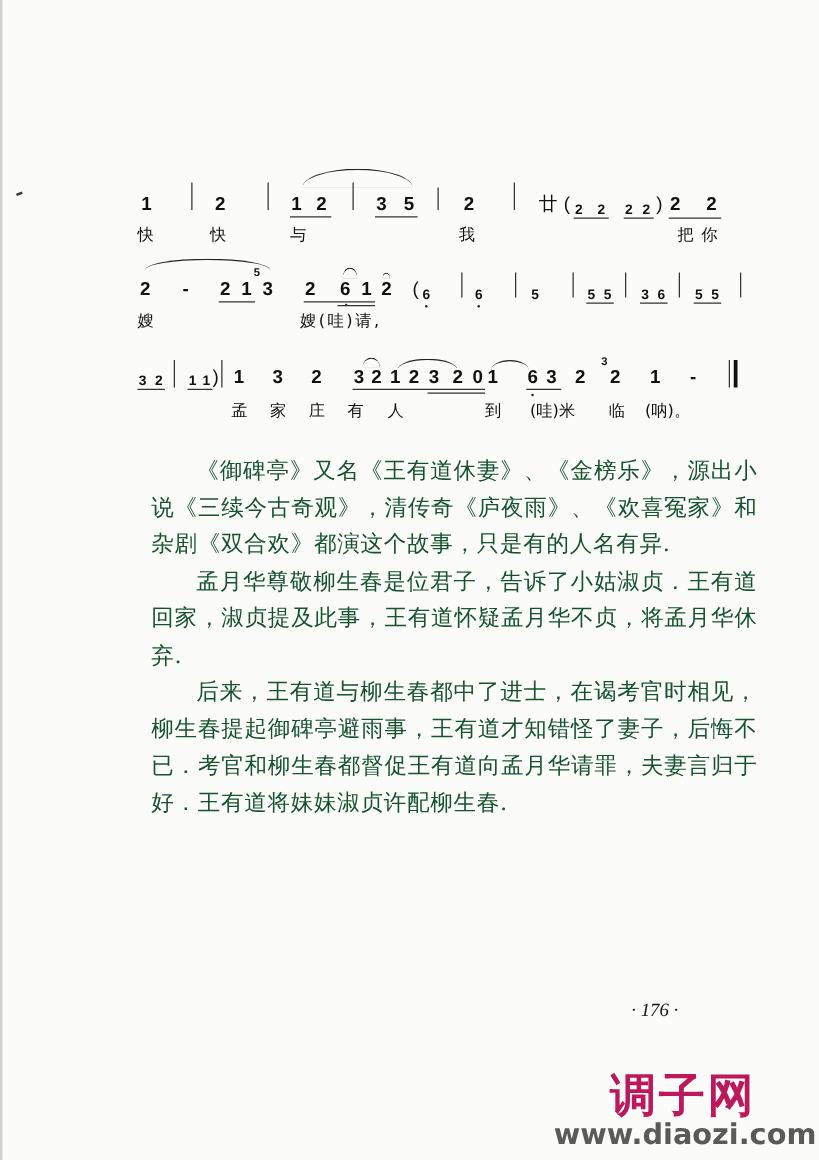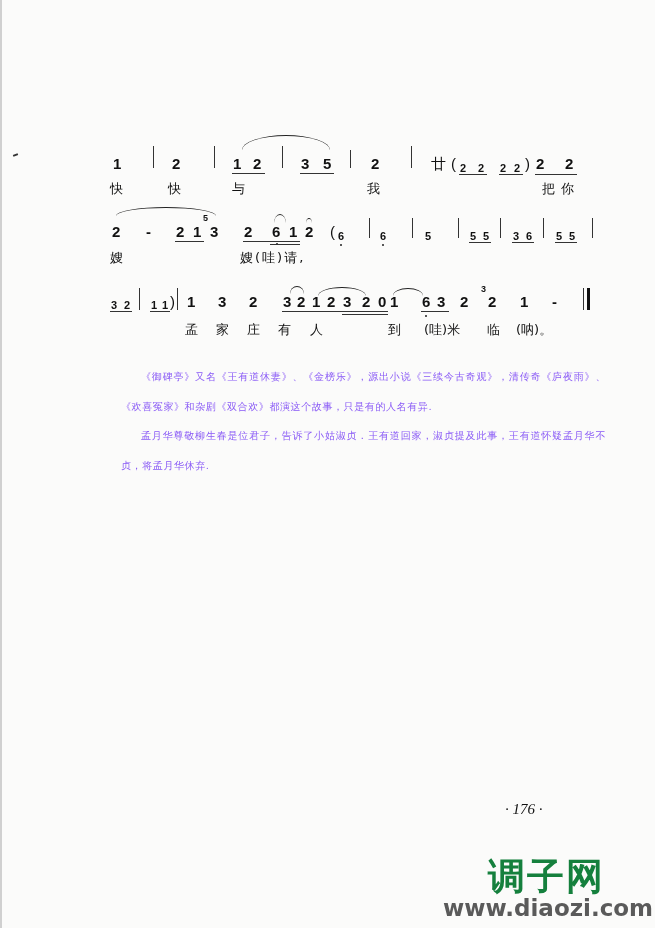--- a/index.html
+++ b/index.html
@@ -25,31 +25,31 @@
     .uline { position: absolute; height: 1px; background: #333; }
     .lyric {
       position: absolute; font-family: "DejaVu Sans", sans-serif; font-size: 13px; line-height: 15px; color: #111; white-space: nowrap;
     }
     .arc { position: absolute; border-top: 1.5px solid #222; border-radius: 50% 50% 0 0 / 100% 100% 0 0; }
     .dot { position: absolute; width: 2px; height: 2px; background: #222; border-radius: 50%; }
 
     
     .prose {
       position: absolute; left: 121px; width: 485px;
-      font-family: "DejaVu Serif", serif; font-size: 10px; line-height: 29.5px; color: #8b5cf6;
+      font-family: "DejaVu Serif", serif; font-size: 18px; line-height: 29.5px; color: #14532d;
       letter-spacing: 0.6px;
     }
     .prose p { margin: 0; text-indent: 2em; text-align: justify; }
     .page-number {
       position: absolute; left: 505px; top: 801px;
       font-family: "Liberation Serif", serif; font-style: italic; font-size: 15px; color: #111;
     }
     .watermark-title {
       position: absolute; left: 488px; top: 852px;
-      font-family: "DejaVu Sans", sans-serif; font-weight: bold; font-size: 37px; color: #15803d; letter-spacing: 2px;
+      font-family: "DejaVu Sans", sans-serif; font-weight: bold; font-size: 37px; color: #be185d; letter-spacing: 2px;
     }
     .watermark-url {
       position: absolute; left: 443px; top: 895px;
       font-family: "DejaVu Sans", sans-serif; font-weight: bold; font-size: 23px; color: #5a5a5a;
     }
   </style>
 </head>
 <body>
 
 <div class="page-edge"></div>
@@ -180,17 +180,18 @@
   <span class="lyric" style="left:310px;top:322px">人</span>
   <span class="lyric" style="left:388px;top:322px">到</span>
   <span class="lyric" style="left:424px;top:322px">(哇)米</span>
   <span class="lyric" style="left:487px;top:322px">临</span>
   <span class="lyric" style="left:516px;top:322px">(呐)。</span>
 </div>
 
 <div class="prose" style="top:362px">
   <p>《御碑亭》又名《王有道休妻》、《金榜乐》，源出小说《三续今古奇观》，清传奇《庐夜雨》、《欢喜冤家》和杂剧《双合欢》都演这个故事，只是有的人名有异.</p>
   <p>孟月华尊敬柳生春是位君子，告诉了小姑淑贞．王有道回家，淑贞提及此事，王有道怀疑孟月华不贞，将孟月华休弃.</p>
+  <p>后来，王有道与柳生春都中了进士，在谒考官时相见，柳生春提起御碑亭避雨事，王有道才知错怪了妻子，后悔不已．考官和柳生春都督促王有道向孟月华请罪，夫妻言归于好．王有道将妹妹淑贞许配柳生春.</p>
 </div>
 
 <div class="page-number">· 176 ·</div>
 <div class="watermark-title">调子网</div>
 <div class="watermark-url">www.diaozi.com</div>
 
 </body></html>

